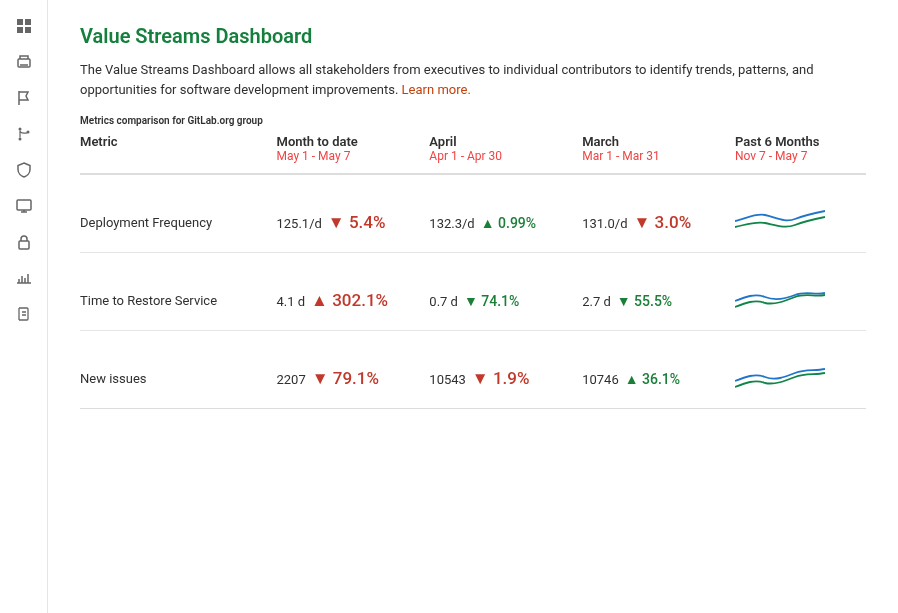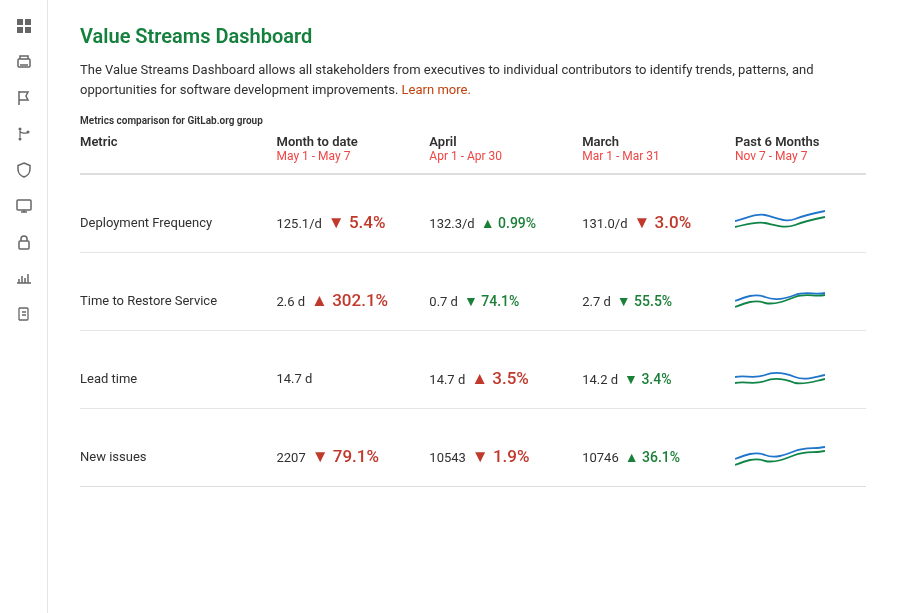--- a/index.html
+++ b/index.html
@@ -232,38 +232,26 @@
     <td class="col-march value-cell"><span class="value">131.0/d</span><span class="badge-up arrow-down">3.0%</span></td>
     <td class="sparkline-cell"><svg viewBox="0 0 90 32" fill="none" xmlns="http://www.w3.org/2000/svg">
     <path d="M0,16 C10,14 20,8 30,10 C40,12 50,18 60,14 C70,10 80,8 90,6" stroke="#1f75cb" stroke-width="1.8" fill="none"></path>
     <path d="M0,22 C10,20 20,16 30,18 C40,20 50,24 60,20 C70,16 80,14 90,12" stroke="#108548" stroke-width="1.8" fill="none"></path>
   </svg></td>
   </tr>
         <tr>
     <td class="col-metric">
       <span class="metric-name">Time to Restore Service</span>
     </td>
-    <td class="col-mtd value-cell"><span class="value">2.6 d</span><span class="badge-up arrow-up">302.1%</span></td>
+    <td class="col-mtd value-cell"><span class="value">4.1 d</span><span class="badge-up arrow-up">302.1%</span></td>
     <td class="col-april value-cell"><span class="value">0.7 d</span><span class="badge-down arrow-down">74.1%</span></td>
     <td class="col-march value-cell"><span class="value">2.7 d</span><span class="badge-down arrow-down">55.5%</span></td>
     <td class="sparkline-cell"><svg viewBox="0 0 90 32" fill="none" xmlns="http://www.w3.org/2000/svg">
     <path d="M0,18 C10,14 20,10 30,14 C40,18 50,16 60,12 C70,8 80,12 90,10" stroke="#1f75cb" stroke-width="1.8" fill="none"></path>
     <path d="M0,24 C10,20 20,16 30,20 C40,22 50,18 60,14 C70,10 80,14 90,12" stroke="#108548" stroke-width="1.8" fill="none"></path>
-  </svg></td>
-  </tr>
-        <tr>
-    <td class="col-metric">
-      <span class="metric-name">Lead time</span>
-    </td>
-    <td class="col-mtd value-cell"><span class="value">14.7 d</span></td>
-    <td class="col-april value-cell"><span class="value">14.7 d</span><span class="badge-up arrow-up">3.5%</span></td>
-    <td class="col-march value-cell"><span class="value">14.2 d</span><span class="badge-down arrow-down">3.4%</span></td>
-    <td class="sparkline-cell"><svg viewBox="0 0 90 32" fill="none" xmlns="http://www.w3.org/2000/svg">
-    <path d="M0,16 C10,14 20,18 30,14 C40,10 50,12 60,16 C70,20 80,16 90,14" stroke="#1f75cb" stroke-width="1.8" fill="none"></path>
-    <path d="M0,22 C10,20 20,24 30,20 C40,16 50,18 60,22 C70,24 80,20 90,18" stroke="#108548" stroke-width="1.8" fill="none"></path>
   </svg></td>
   </tr>
         <tr>
     <td class="col-metric">
       <span class="metric-name">New issues</span>
     </td>
     <td class="col-mtd value-cell"><span class="value">2207</span><span class="badge-up arrow-down">79.1%</span></td>
     <td class="col-april value-cell"><span class="value">10543</span><span class="badge-up arrow-down">1.9%</span></td>
     <td class="col-march value-cell"><span class="value">10746</span><span class="badge-down arrow-up">36.1%</span></td>
     <td class="sparkline-cell"><svg viewBox="0 0 90 32" fill="none" xmlns="http://www.w3.org/2000/svg">

